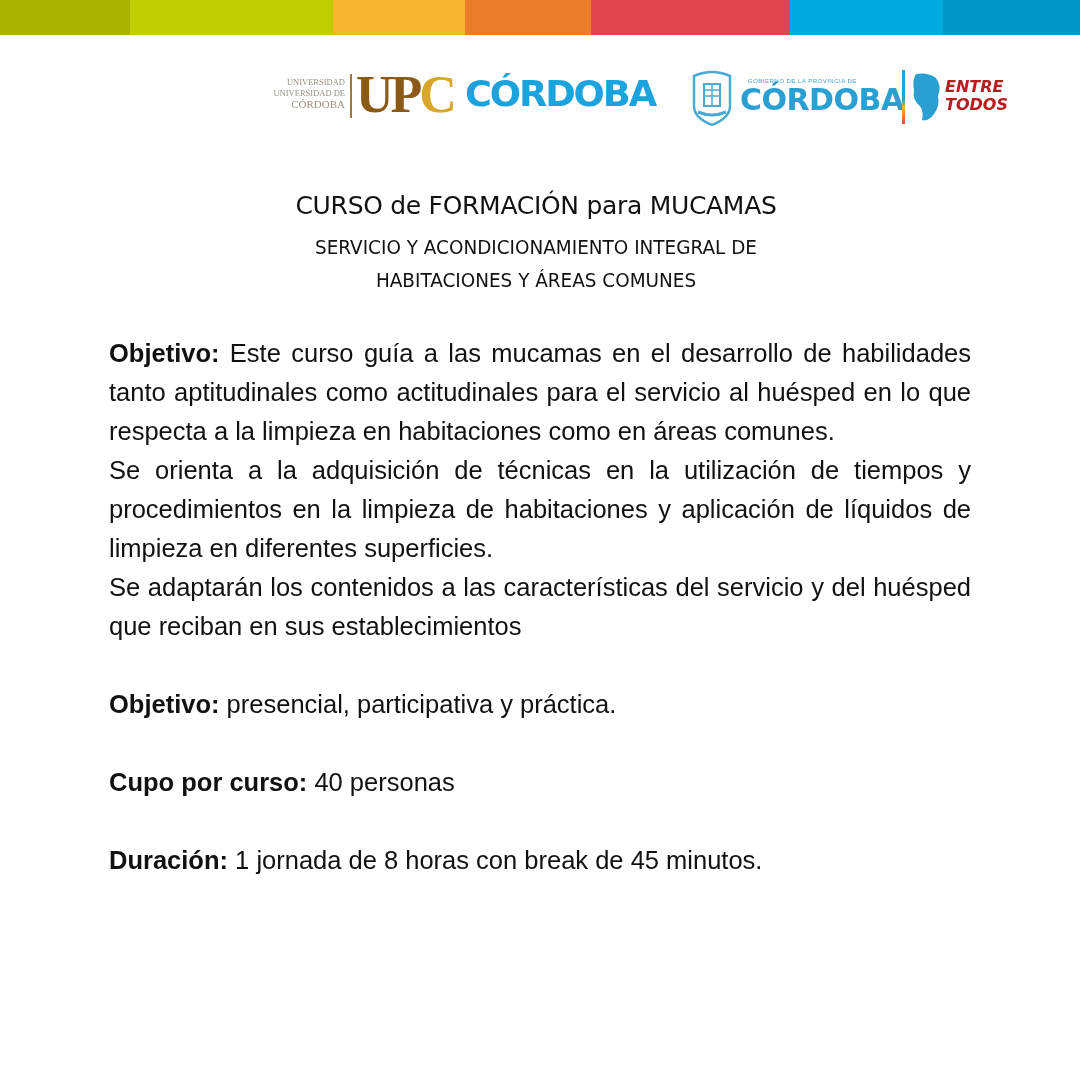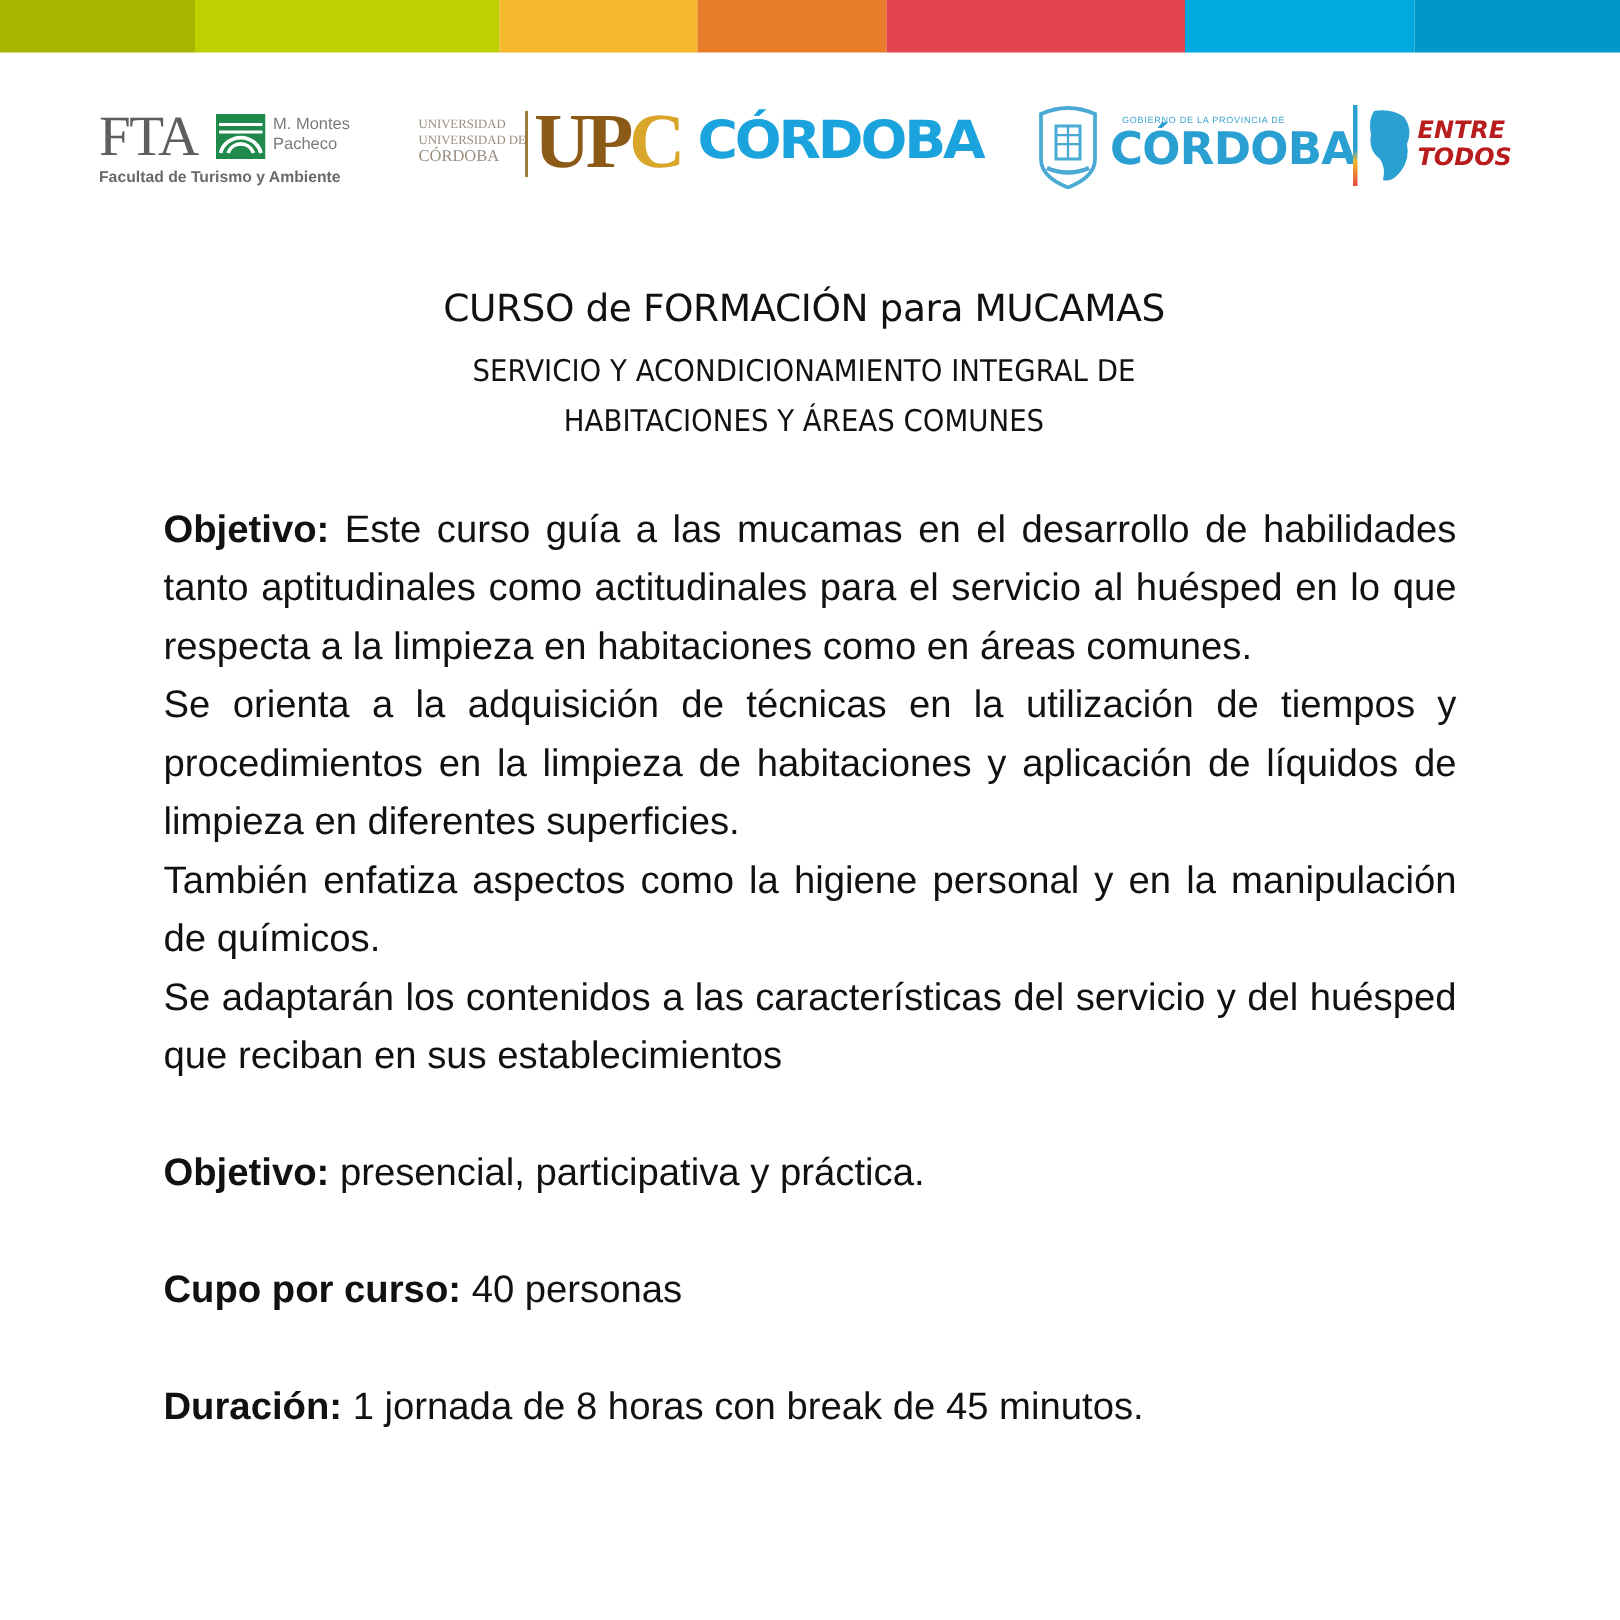--- a/index.html
+++ b/index.html
@@ -16,21 +16,21 @@
 
   
   .fta { left: 66px; top: 12px; width: 170px; height: 52px; }
   .fta-letters { position: absolute; left: 0; top: 0; font-family: "Liberation Serif", serif; font-size: 38px; line-height: 38px; color: #5e5e5e; letter-spacing: -1px; }
   .fta-mark { position: absolute; left: 78px; top: 4px; width: 33px; height: 30px; }
   .fta-name { position: absolute; left: 116px; top: 5px; font-size: 11px; line-height: 13px; color: #7a7a7a; }
   .fta-sub { position: absolute; left: 0; top: 40px; font-size: 10.5px; font-weight: bold; color: #6a6a6a; white-space: nowrap; }
 
   
   .upc { left: 263px; top: 12px; width: 160px; height: 50px; }
-  .upc-text { position: absolute; left: 16px; top: 5px; width: 82px; font-family: "Liberation Serif", serif; font-size: 8.5px; line-height: 11px; color: #9a8f80; text-align: left; white-space: nowrap; }
+  .upc-text { position: absolute; left: 0; top: 5px; width: 82px; font-family: "Liberation Serif", serif; font-size: 8.5px; line-height: 11px; color: #9a8f80; text-align: right; white-space: nowrap; }
   .upc-text .big { font-size: 11px; }
   .upc-divider { position: absolute; left: 87px; top: 2px; width: 2px; height: 44px; background: #9c7a3c; }
   .upc-letters { position: absolute; left: 93px; top: 0px; font-family: "Liberation Serif", serif; font-weight: bold; font-size: 52px; line-height: 46px; color: #8b5a17; letter-spacing: -3px; }
   .upc-letters .c { color: #d9a629; }
 
   
   .cba-city { left: 465px; top: 14px; width: 195px; height: 40px; font-family: "DejaVu Sans", sans-serif; font-weight: bold; font-size: 35px; line-height: 40px; color: #1aa3dc; letter-spacing: -2px; transform: scaleX(1.05); transform-origin: left; }
 
   
   .prov { left: 690px; top: 8px; width: 320px; height: 62px; }
@@ -57,34 +57,20 @@
   <div class="seg" style="width:203px;background:#bfcf00"></div>
   <div class="seg" style="width:132px;background:#f5b82e"></div>
   <div class="seg" style="width:126px;background:#ea7d2a"></div>
   <div class="seg" style="width:199px;background:#e2444f"></div>
   <div class="seg" style="width:153px;background:#00aadf"></div>
   <div class="seg" style="width:137px;background:#0098c9"></div>
 </div>
 
 <div class="logos">
 
-  <div class="logo fta">
-    <span class="fta-letters">FTA</span>
-    <svg class="fta-mark" viewBox="0 0 33 30">
-      <rect x="0" y="0" width="33" height="30" fill="#1f8a4c"></rect>
-      <path d="M3 26 A14 14 0 0 1 30 26" stroke="#fff" stroke-width="2.5" fill="none"></path>
-      <path d="M8 26 A9 9 0 0 1 25 26" stroke="#fff" stroke-width="2.5" fill="none"></path>
-      <path d="M2 7 H31 M2 12 H31" stroke="#fff" stroke-width="2"></path>
-    </svg>
-    <div class="fta-name">
-      <div>M. Montes</div>
-      <div>Pacheco</div>
-    </div>
-    <span class="fta-sub">Facultad de Turismo y Ambiente</span>
-  </div>
 
   <div class="logo upc">
     <div class="upc-text">
       <div>UNIVERSIDAD</div>
       <div>UNIVERSIDAD DE</div>
       <div class="big">CÓRDOBA</div>
     </div>
     <div class="upc-divider"></div>
     <div class="upc-letters"><span>U</span><span>P</span><span class="c">C</span></div>
   </div>
@@ -113,21 +99,20 @@
 
 <div class="title">CURSO de FORMACIÓN para MUCAMAS</div>
 <div class="subtitle">
   <div>SERVICIO Y ACONDICIONAMIENTO INTEGRAL DE</div>
   <div>HABITACIONES Y ÁREAS COMUNES</div>
 </div>
 
 <div class="body-text">
   <p><span class="label">Objetivo:</span> <span>Este curso guía a las mucamas en el desarrollo de habilidades tanto aptitudinales como actitudinales para el servicio al huésped en lo que respecta a la limpieza en habitaciones como en áreas comunes.</span></p>
   <p>Se orienta a la adquisición de técnicas en la utilización de tiempos y procedimientos en la limpieza de habitaciones y aplicación de líquidos de limpieza en diferentes superficies.</p>
-  <p>También enfatiza aspectos como la higiene personal y en la manipulación de químicos.</p>
   <p>Se adaptarán los contenidos a las características del servicio y del huésped que reciban en sus establecimientos</p>
   <div class="spacer"></div>
   <p><span class="label">Objetivo:</span> <span>presencial, participativa y práctica.</span></p>
   <div class="spacer"></div>
   <p><span class="label">Cupo por curso:</span> <span>40 personas</span></p>
   <div class="spacer"></div>
   <p><span class="label">Duración:</span> <span>1 jornada de 8 horas con break de 45 minutos.</span></p>
 </div>
 
 </body></html>

